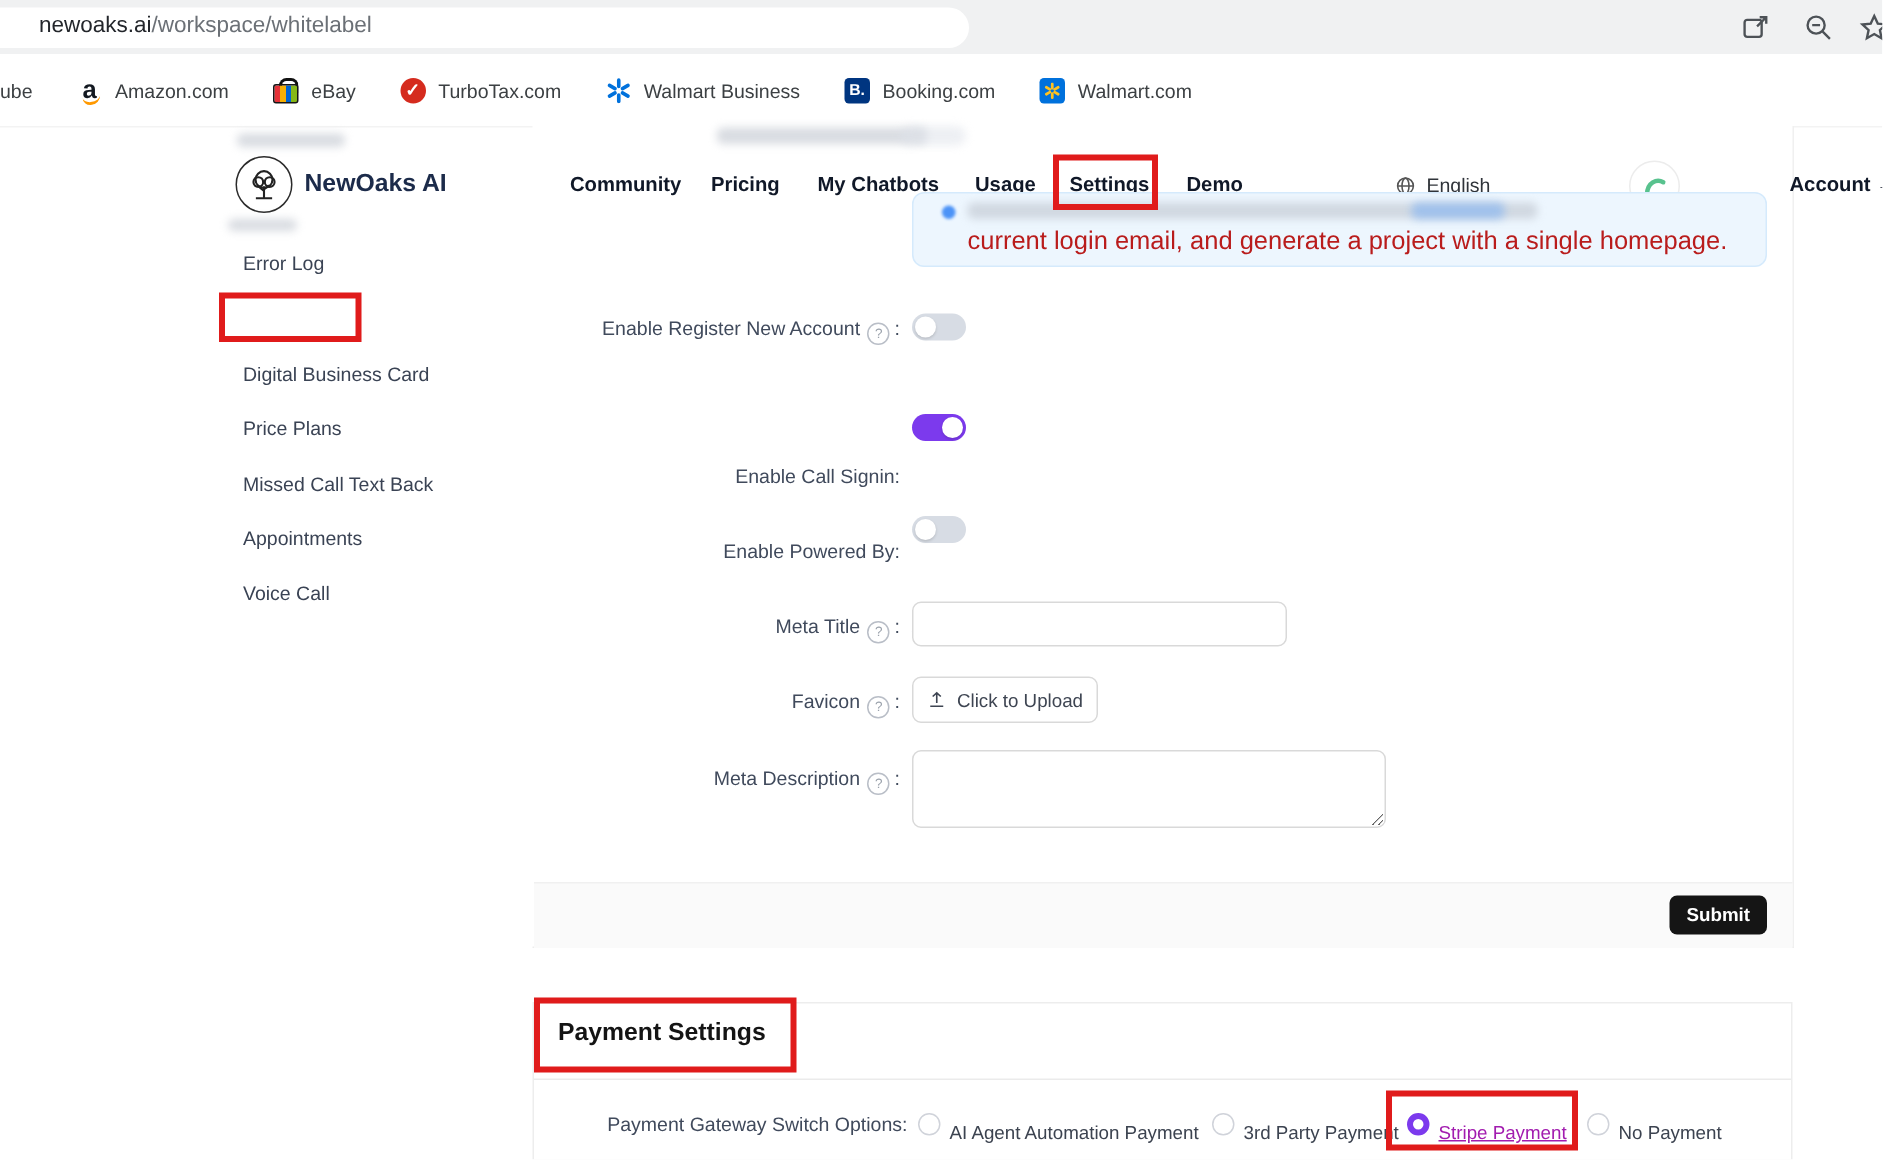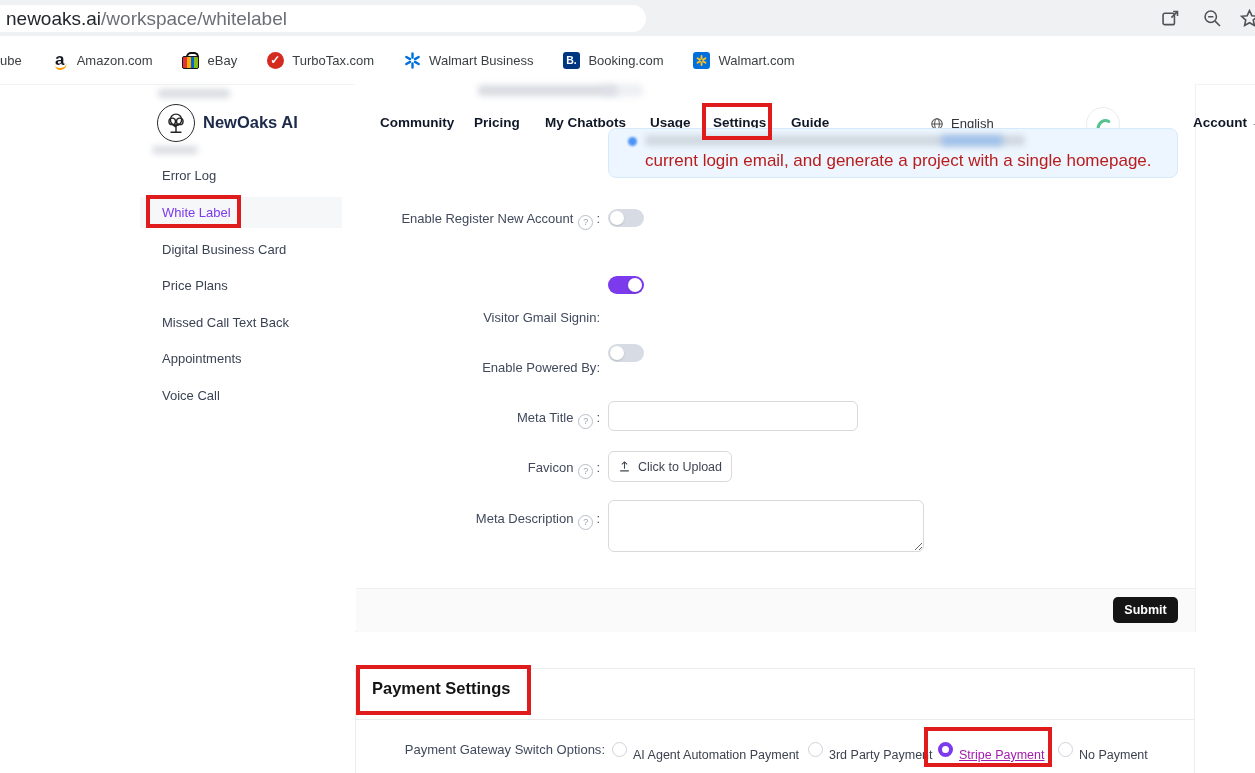--- a/index.html
+++ b/index.html
@@ -3,21 +3,21 @@
 <meta charset="utf-8">
 <style>
   html,body{margin:0;padding:0;background:#fff;}
   .stage{position:relative;width:1255px;height:773px;overflow:hidden;
          font-family:"Liberation Sans", sans-serif;background:#fff;}
   .abs{position:absolute;}
 
   
   .topbar{left:0;top:0;width:1255px;height:36px;background:#f0f1f2;}
   .addr-pill{left:-14px;top:5px;width:660px;height:27px;background:#fff;border-radius:14px;}
-  .addr-text{left:6px;top:8px;font-size:19px;color:#23262b;white-space:nowrap;}
+  .addr-text{left:26px;top:8px;font-size:15px;color:#23262b;white-space:nowrap;}
   .addr-text .path{color:#6b7076;}
   .chrome-ic{top:8px;width:21px;height:21px;color:#4d5257;}
   .chrome-ic svg{width:100%;height:100%;}
 
   .bmbar{left:0;top:36px;width:1255px;height:48px;background:#fff;border-bottom:1px solid #f3f3f3;
          display:flex;align-items:center;gap:29px;}
   .bm{display:flex;align-items:center;gap:8px;font-size:13px;color:#3c4043;cursor:default;}
   .bm .ic{width:18px;height:18px;display:inline-flex;align-items:center;justify-content:center;}
 
   
@@ -180,38 +180,37 @@
       <circle cx="12" cy="9" r="5.2"></circle>
         <circle cx="8.5" cy="10.5" r="3"></circle>
         <circle cx="15.5" cy="10.5" r="3"></circle>
       <path d="M12 13v7 M12 16l-3-2.5 M12 15l3-2.5 M7 20.5h10"></path>
     </svg>
   </div>
   <div class="abs brand">NewOaks AI</div>
   <div class="blur" style="left:152px;top:146px;width:46px;height:8px;"></div>
 
   <div class="abs side-item" style="top:160px;"><span>Error Log</span></div>
-  <div class="abs side-item active" style="top:197px;"><span>White Label</span></div>
   <div class="abs side-item" style="top:234px;"><span>Digital Business Card</span></div>
   <div class="abs side-item" style="top:270px;"><span>Price Plans</span></div>
   <div class="abs side-item" style="top:307px;"><span>Missed Call Text Back</span></div>
   <div class="abs side-item" style="top:343px;"><span>Appointments</span></div>
   <div class="abs side-item" style="top:380px;"><span>Voice Call</span></div>
 
   <div class="abs card main-card"></div>
 
   <div class="blur" style="left:478px;top:85px;width:140px;height:11px;"></div>
   <div class="blur" style="left:600px;top:84px;width:44px;height:13px;border-radius:8px;background:#dfe3ea;"></div>
 
   <div class="abs navitem" style="left:380px;">Community</div>
   <div class="abs navitem" style="left:474px;">Pricing</div>
   <div class="abs navitem" style="left:545px;">My Chatbots</div>
   <div class="abs navitem" style="left:650px;">Usage</div>
   <div class="abs navitem" style="left:713px;">Settings</div>
-  <div class="abs navitem" style="left:791px;">Guide</div>
+  <div class="abs navitem" style="left:791px;">Demo</div>
 
   <div class="abs" style="left:930px;top:117px;width:14px;height:14px;color:#555;">
     <svg viewBox="0 0 24 24" fill="none" stroke="currentColor" stroke-width="1.8" width="14" height="14">
         <circle cx="12" cy="12" r="9"></circle>
         <ellipse cx="12" cy="12" rx="4" ry="9"></ellipse>
         <path d="M3 12h18"></path>
       </svg>
   </div>
   <div class="abs lang" style="left:951px;">English</div>
 
@@ -226,21 +225,21 @@
   <div class="abs info-dot"></div>
   <div class="blur" style="left:645px;top:135px;width:380px;height:11px;"></div>
   <div class="blur" style="left:941px;top:135px;width:62px;height:11px;background:#8fb9ef;opacity:.75;"></div>
   <div class="abs info-line2">current login email, and generate a project with a single homepage.</div>
 
   <div class="abs flabel" style="left:355px;top:211px;"><span>Enable Register New Account</span><span class="help"></span><span>:</span></div>
   <div class="abs toggle" style="left:608px;top:209px;"></div>
 
   <div class="abs toggle on" style="left:608px;top:258px;"></div>
 
-  <div class="abs flabel" style="left:355px;top:310px;"><span>Visitor Gmail Signin</span><span>:</span></div>
+  <div class="abs flabel" style="left:355px;top:310px;"><span>Enable Call Signin</span><span>:</span></div>
   <div class="abs toggle" style="left:608px;top:308px;"></div>
 
   <div class="abs flabel" style="left:355px;top:360px;"><span>Enable Powered By</span><span>:</span></div>
   <div class="abs toggle on" style="left:608px;top:358px;"></div>
 
   <div class="abs flabel" style="left:355px;top:410px;"><span>Meta Title</span><span class="help"></span><span>:</span></div>
   <input class="abs tinput" style="left: 608px; top: 401px;" placeholder="">
 
   <div class="abs flabel" style="left:355px;top:460px;"><span>Favicon</span><span class="help"></span><span>:</span></div>
   <div class="abs upload-btn" style="left:608px;top:451px;">

